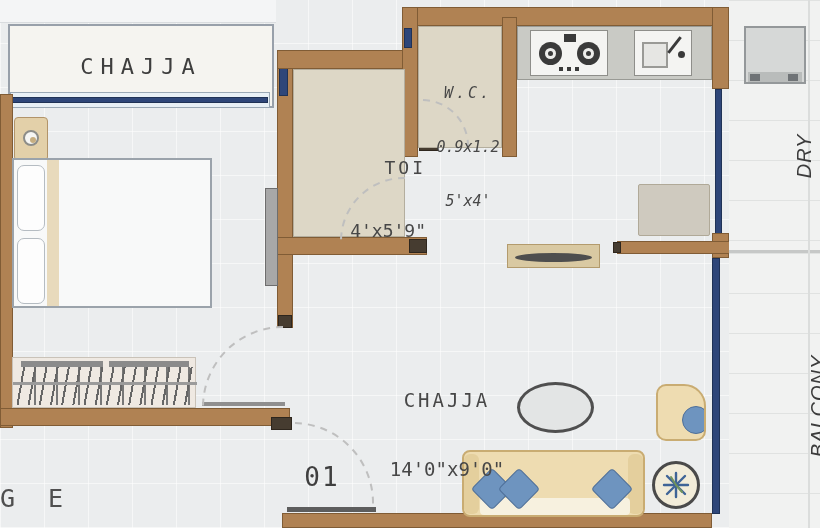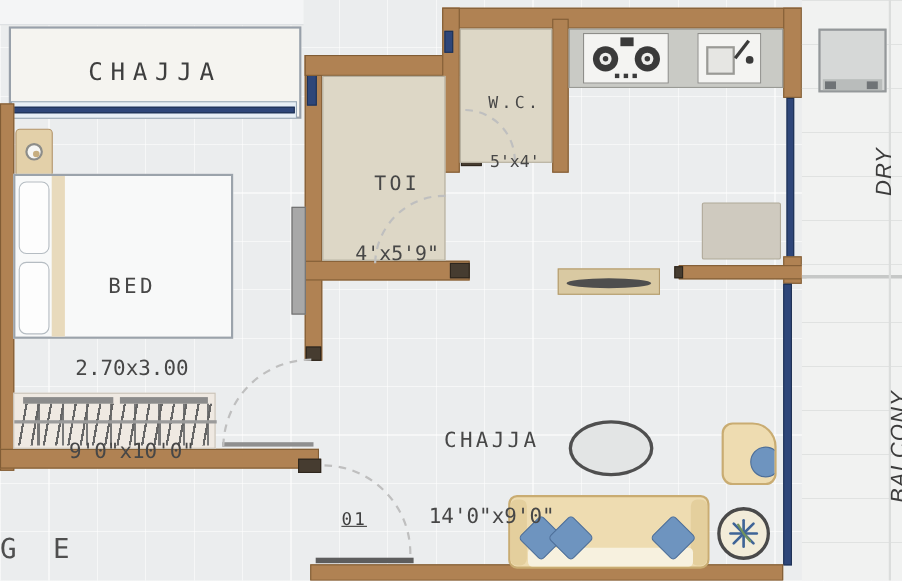--- a/index.html
+++ b/index.html
@@ -165,39 +165,35 @@
 
   <svg class="overlay" width="820" height="528" viewBox="0 0 820 528">
     <g fill="none" stroke="#bfbfbf" stroke-width="2" stroke-dasharray="7 6">
       <path d="M 295 423 A 80 80 0 0 1 373 505"></path>
       <path d="M 283 327 A 80 80 0 0 0 203 407"></path>
       <path d="M 405 178 A 63 63 0 0 0 341 241"></path>
       <path d="M 423 100 A 46 46 0 0 1 468 146"></path>
     </g>
   </svg>
 
-  <div class="lbl" style="left:35px;top:198px;width:170px;font-size:19px;line-height:25px;">
-    <div class="nm">BED</div>
-    <div>2.70x3.00</div>
-    <div>9'0"x10'0"</div>
-  </div>
 
-  <div class="lbl" style="left:296px;top:115px;width:130px;font-size:18px;line-height:21px;">
+  <div class="lbl" style="left:296px;top:115px;width:130px;font-size:18px;line-height:21px;text-align:right;">
     <div class="nm">TOI</div>
     <div>4'x5'9"</div>
   </div>
 
-  <div class="lbl" style="left:412px;top:48px;width:112px;font-size:15px;line-height:18px;">
+  <div class="lbl" style="left:412px;top:48px;width:112px;font-size:15px;line-height:18px;font-style:italic;">
     <div class="nm">W.C.</div>
+    <div>0.9x1.2</div>
     <div>5'x4'</div>
   </div>
 
 
   <div class="lbl" style="left:367px;top:343px;width:160px;font-size:19px;line-height:23px;">
     <div class="nm">CHAJJA</div>
     <div>14'0"x9'0"</div>
   </div>
 
-  <div class="lbl" style="left:297px;top:462px;width:50px;font-size:16px;letter-spacing:2px;color:#3f3f3f;text-decoration:underline;">01</div>
+  <div class="lbl" style="left:297px;top:462px;width:50px;font-size:26px;letter-spacing:2px;color:#3f3f3f;">01</div>
 
   <div class="lbl" style="left:0;top:484px;width:110px;font-size:25px;letter-spacing:9px;color:#4f4f4f;text-align:left;">G E</div>
 
 </div>
 
 </body></html>

